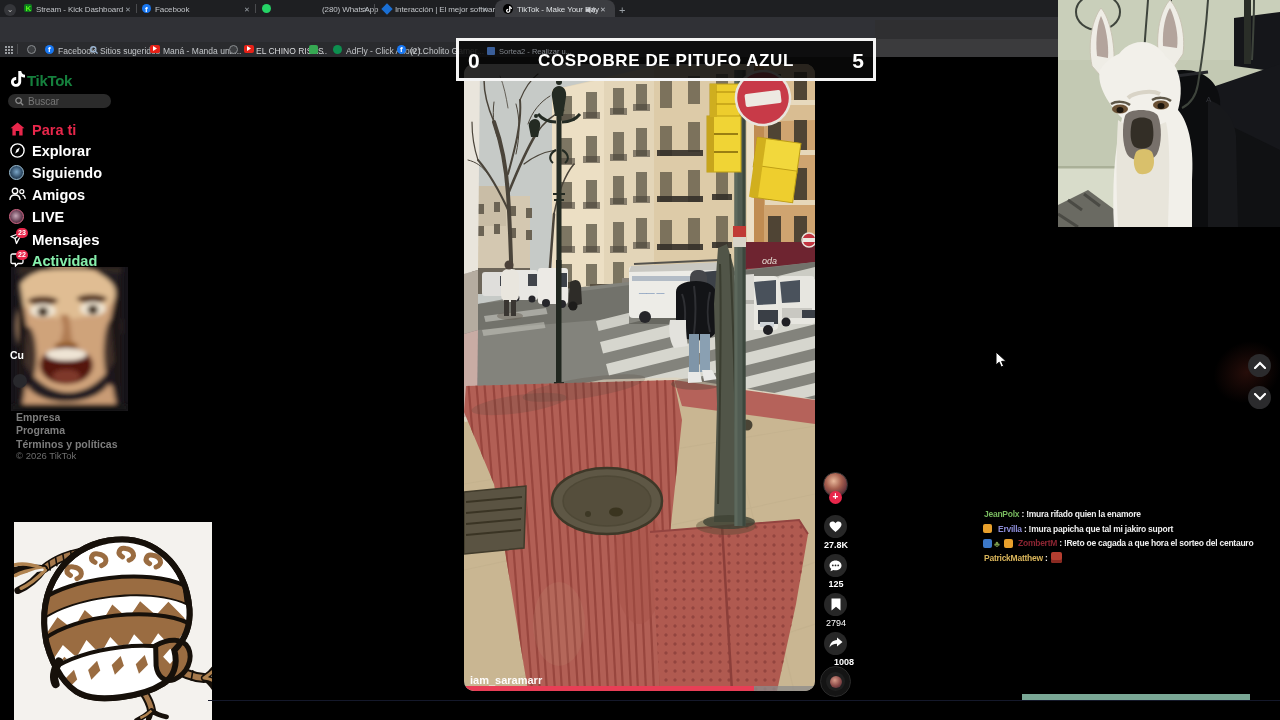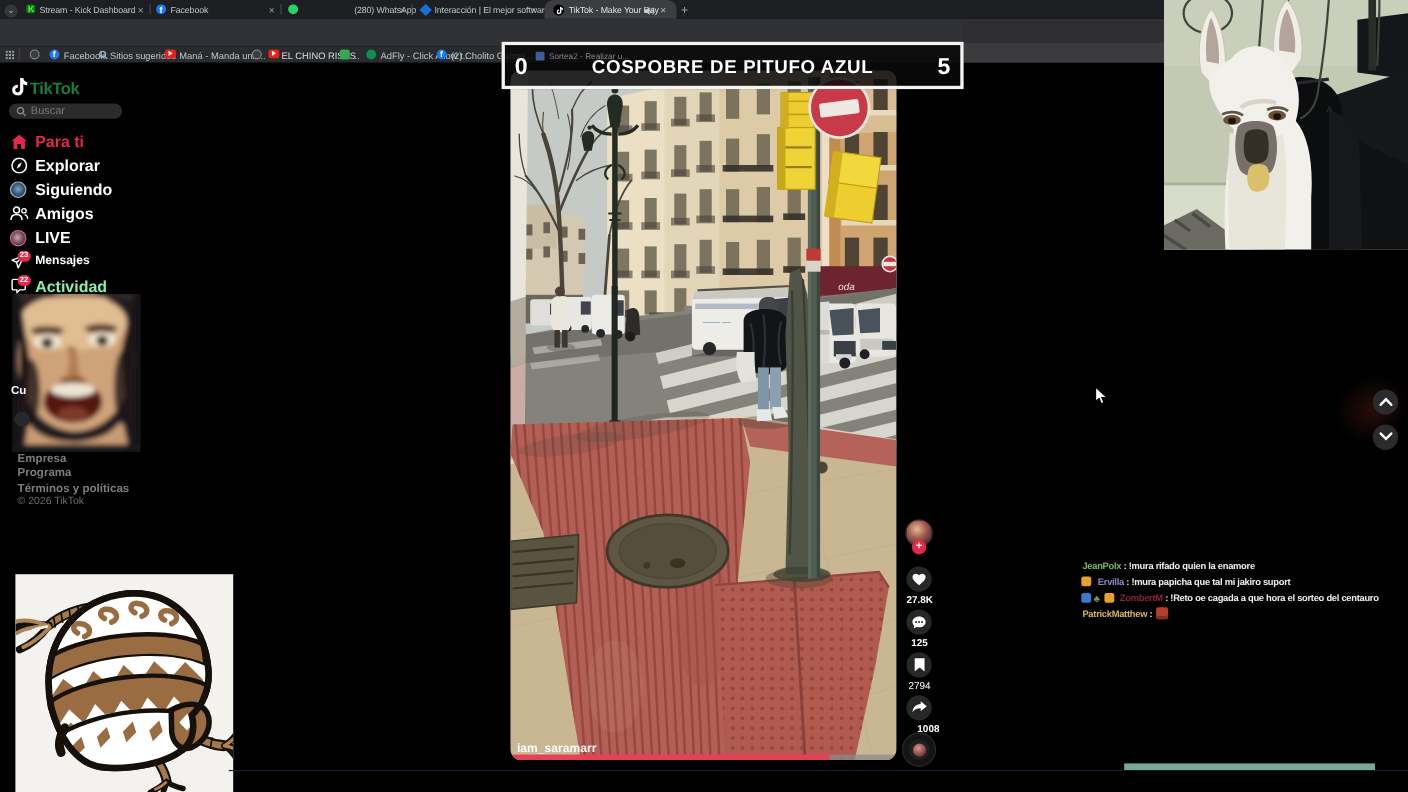--- a/index.html
+++ b/index.html
@@ -128,21 +128,21 @@
       <path d="M1,13 C1,9.8 3.2,8 6,8 C8.8,8 11,9.8 11,13" fill="none" stroke="#fff" stroke-width="1.4"></path>
       <circle cx="12.8" cy="4.6" r="2" fill="none" stroke="#fff" stroke-width="1.2"></circle>
       <path d="M13.4,8.2 C15,8.6 16.2,10 16.2,12" fill="none" stroke="#fff" stroke-width="1.2"></path>
     </svg>
     <div class="abs" style="left:32px;top:129.5px;color:#fff;font-size:14.5px;font-weight:bold;">Amigos</div>
     <div class="abs" style="left:9px;top:151.5px;width:15px;height:15px;border-radius:50%;background:radial-gradient(circle at 45% 45%,#c8a8b8 0%,#6b4458 55%,#2e1622 100%);border:1.5px solid #d86a8a;"></div>
     <div class="abs" style="left:32px;top:152px;color:#fff;font-size:14.5px;font-weight:bold;">LIVE</div>
     <svg class="abs" style="left:10px;top:174px;" width="14" height="14" viewBox="0 0 14 14">
       <path d="M13,1 L1,5.5 L5,7.5 L6.5,12.5 L8.5,8.5 Z M5,7.5 L13,1" fill="none" stroke="#fff" stroke-width="1.3" stroke-linejoin="round"></path>
     </svg>
-    <div class="abs" style="left:32px;top:174px;color:#fff;font-size:11px;font-weight:bold;">Mensajes</div>
+    <div class="abs" style="left:32px;top:174px;color:#fff;font-size:15px;font-weight:bold;">Mensajes</div>
     <div class="abs" style="left:16px;top:171px;min-width:9px;height:10px;background:#e8274b;border-radius:5px;color:#fff;font-size:7px;font-weight:bold;text-align:center;line-height:10px;padding:0 2px;">23</div>
     <svg class="abs" style="left:10px;top:196px;" width="14" height="14" viewBox="0 0 14 14">
       <path d="M1,2.5 Q1,1 2.5,1 H11.5 Q13,1 13,2.5 V9 Q13,10.5 11.5,10.5 H8 L5.5,13 L5.3,10.5 H2.5 Q1,10.5 1,9 Z" fill="none" stroke="#fff" stroke-width="1.3"></path>
     </svg>
     <div class="abs" style="left:32px;top:196px;color:#86efac;font-size:14.5px;font-weight:bold;">Actividad</div>
     <div class="abs" style="left:16px;top:193px;min-width:9px;height:10px;background:#e8274b;border-radius:5px;color:#fff;font-size:7px;font-weight:bold;text-align:center;line-height:10px;padding:0 2px;">22</div>
 
     <div class="abs" style="left:16px;top:353.5px;color:#7d7d7d;font-size:10.5px;font-weight:bold;">Empresa</div>
     <div class="abs" style="left:16px;top:367px;color:#7d7d7d;font-size:10.5px;font-weight:bold;">Programa</div>
     <div class="abs" style="left:16px;top:380.5px;color:#7d7d7d;font-size:10.5px;font-weight:bold;">Términos y políticas</div>

